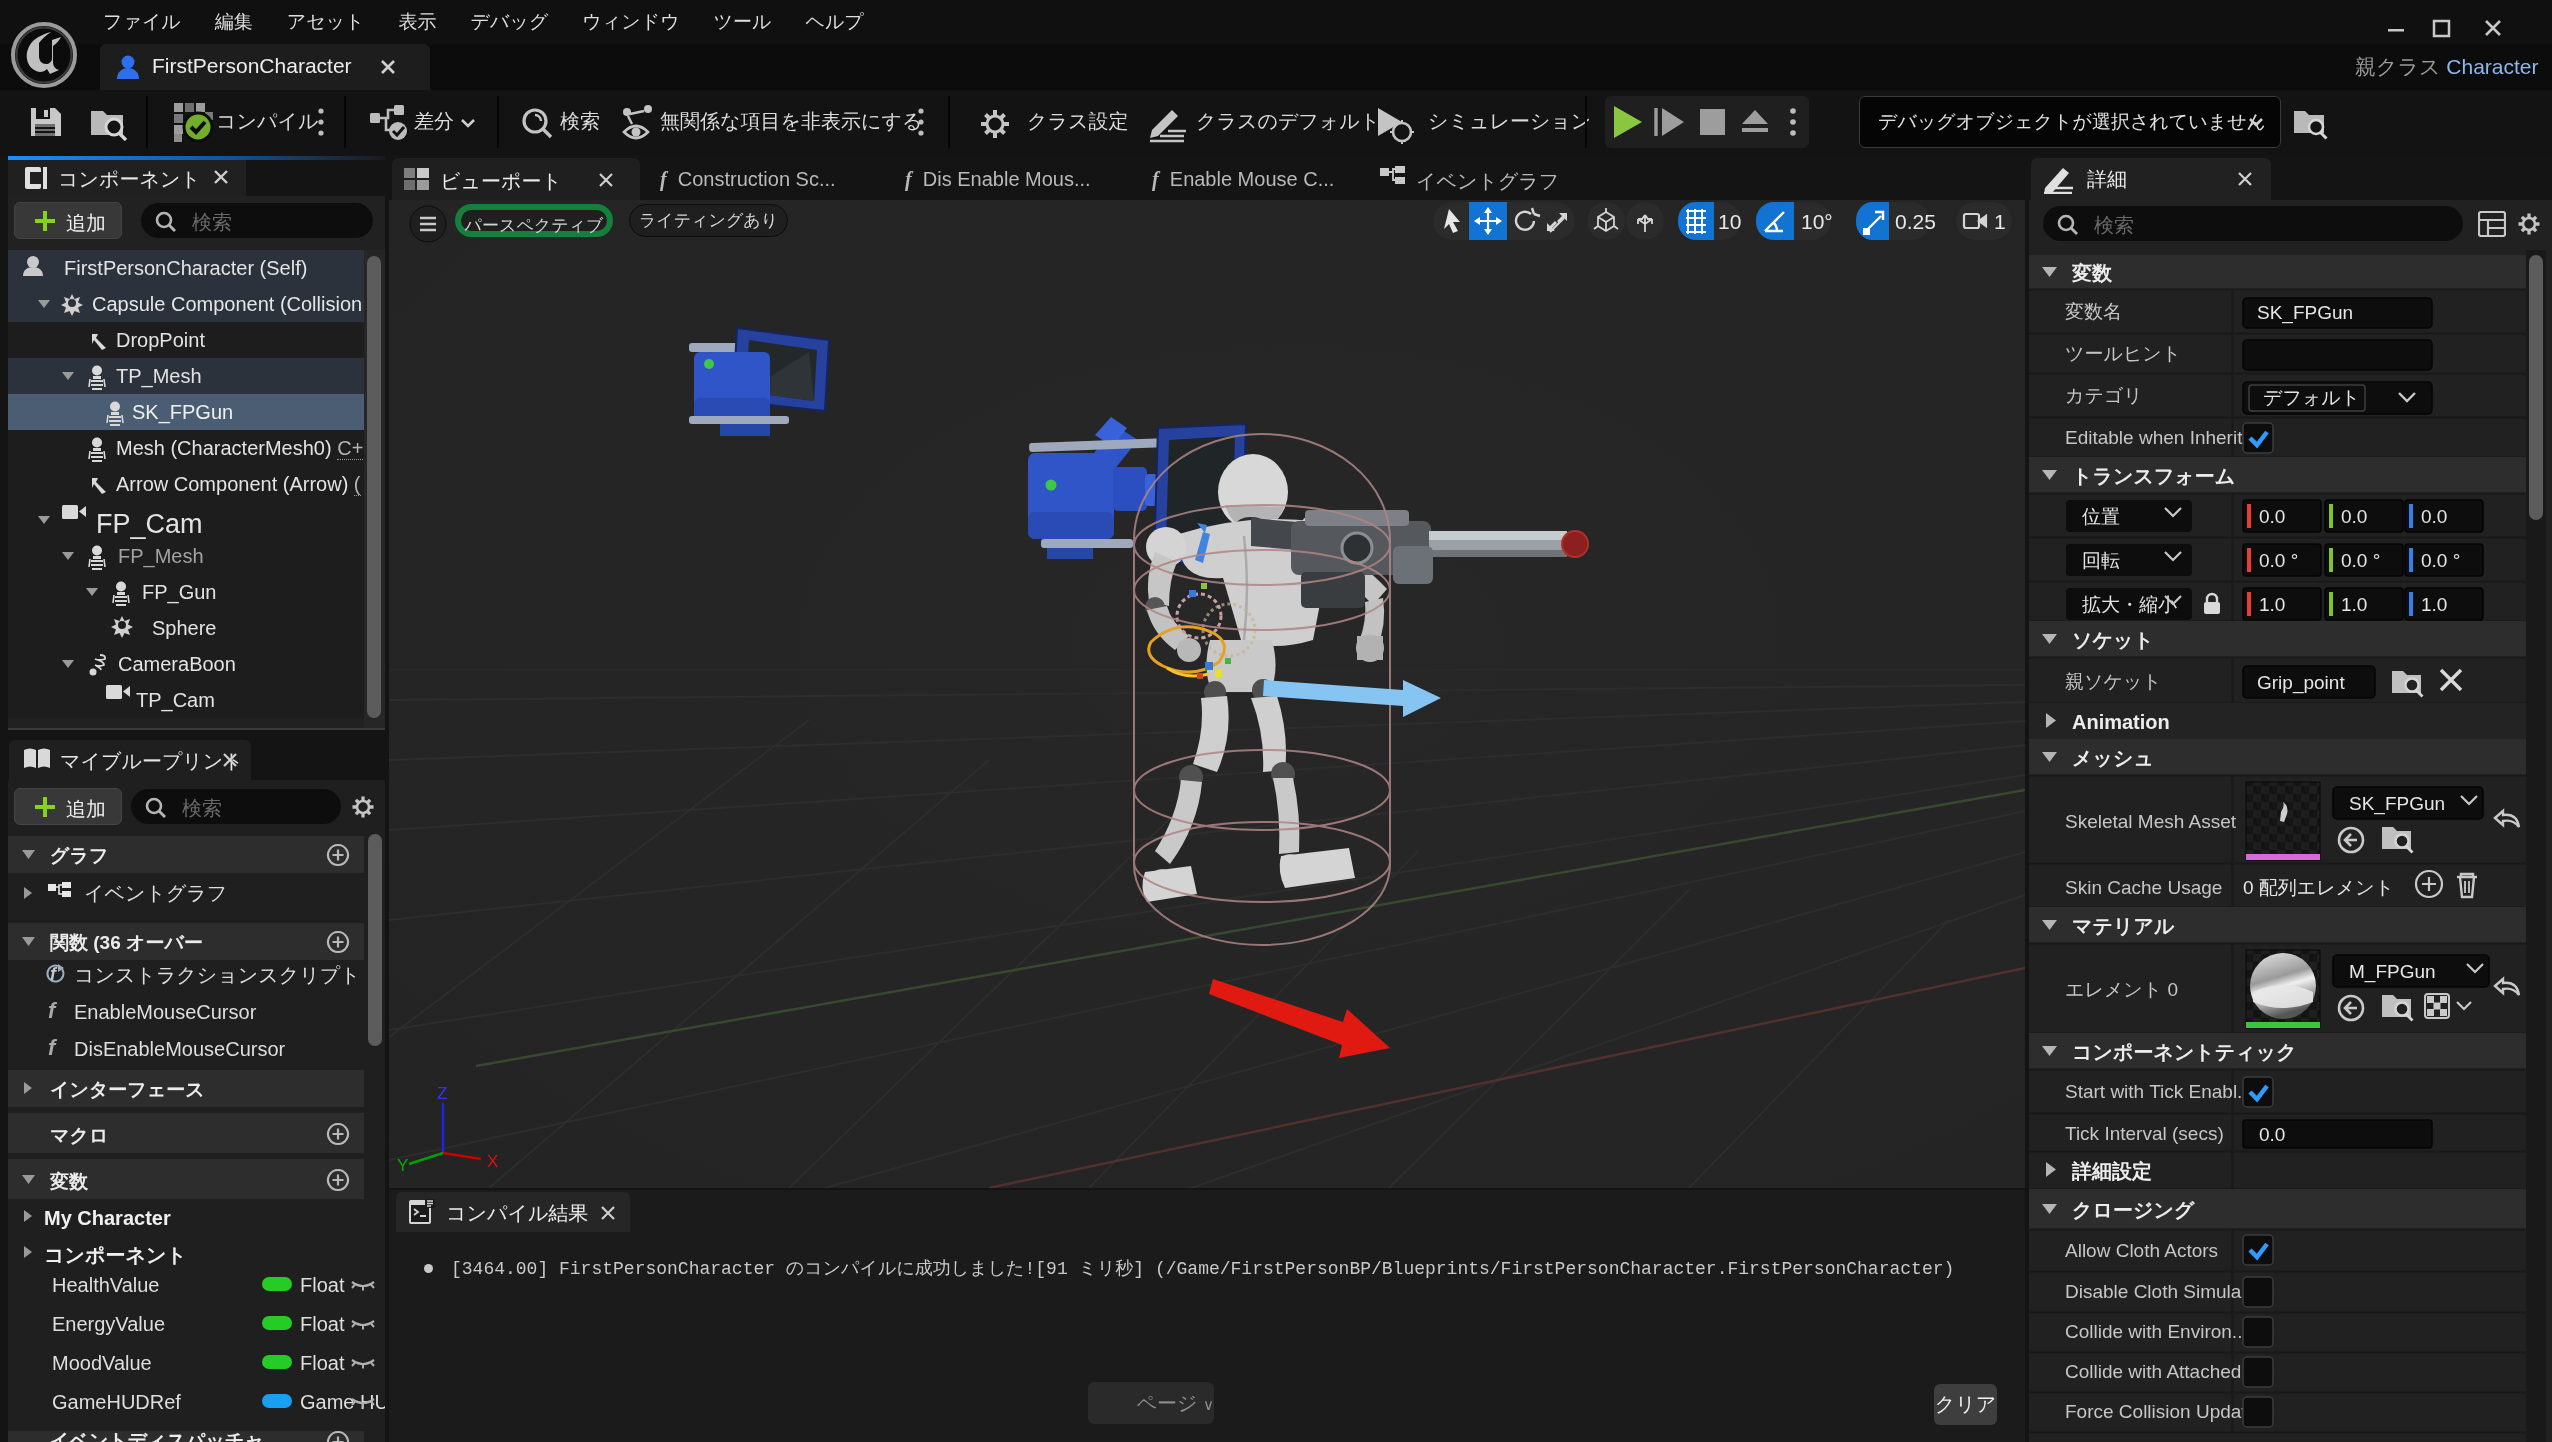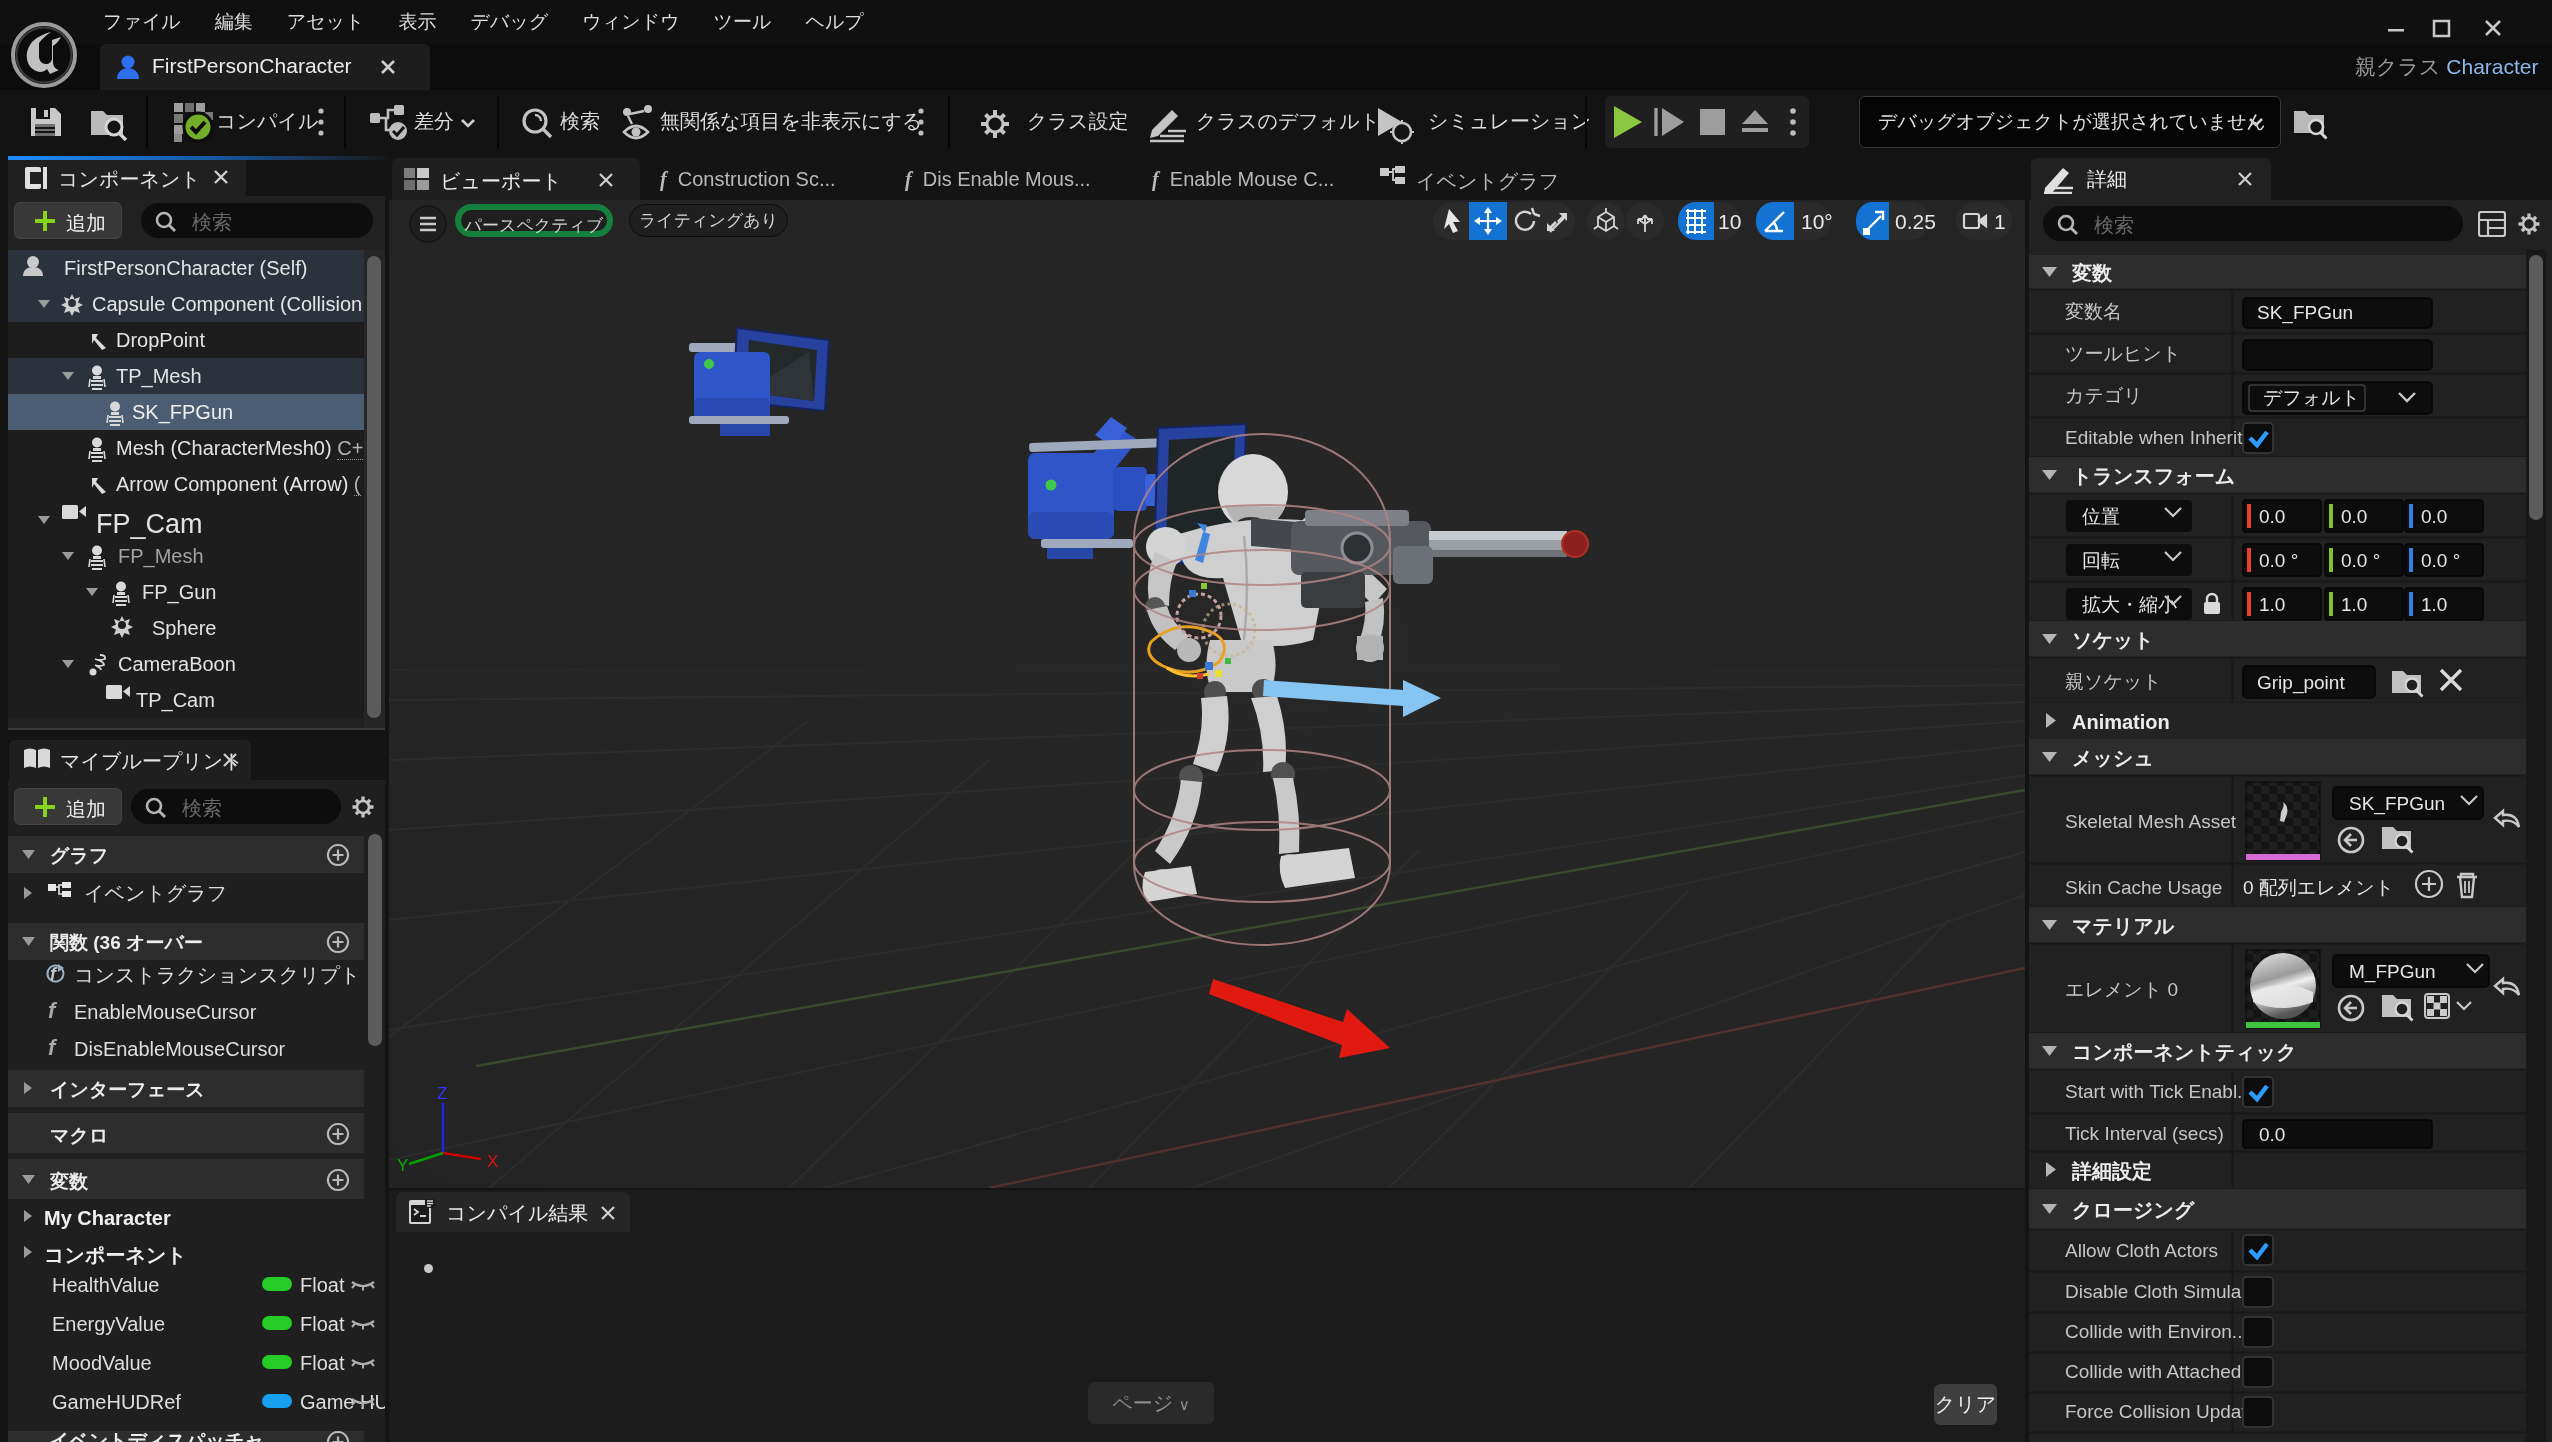--- a/index.html
+++ b/index.html
@@ -596,21 +596,22 @@
       <path d="M6 10 l4 3 l-4 3 M12 17 h6" stroke="#d5d5d5" stroke-width="1.8" fill="none"></path>
       <rect x="17" y="0" width="10" height="9" fill="#1b1b1b"></rect>
       <path d="M19 2 h6 M19 4.5 h6 M19 7 h4" stroke="#d5d5d5" stroke-width="1.4"></path>
     </svg>
 <div class="abs txt" style="left:446px;top:1200px;font-size:20px;color:#ececec">コンパイル結果</div>
 <svg class="abs" style="left:600px;top:1205px" width="16" height="16" viewBox="0 0 16 16">
       <path d="M2 2 L14 14 M14 2 L2 14" stroke="#cfcfcf" stroke-width="2.2"></path>
     </svg>
 <circle class="abs"></circle>
 <div class="abs" style="left:424px;top:1264px;width:9px;height:9px;border-radius:50%;background:#c8c8c8"></div>
-<div class="abs txt" style="left:1088px;top:1382px;width:126px;height:42px;background:#2a2a2a;border-radius:6px;text-align:center;line-height:42px;font-size:20px;color:#8e8e8e">ページ <span style="font-size:15px">∨</span></div>
+<div class="abs txt" style="left:451px;top:1256px;font-size:18px;font-family:'Liberation Mono',monospace;color:#c9c9c9">[3464.00] FirstPersonCharacter のコンパイルに成功しました![91 ミリ秒] (/Game/FirstPersonBP/Blueprints/FirstPersonCharacter.FirstPersonCharacter)</div>
+<div class="abs txt" style="left:1088px;top:1382px;width:126px;height:42px;background:#2a2a2a;border-radius:6px;text-align:right;line-height:42px;font-size:20px;color:#8e8e8e">ページ <span style="font-size:15px">∨</span></div>
 <div class="abs txt" style="left:1934px;top:1384px;width:63px;height:41px;background:#3e3e3e;border-radius:6px;text-align:center;line-height:41px;font-size:20px;color:#f0f0f0">クリア</div>
 
 <div class="abs" style="left:2029px;top:156px;width:523px;height:1286px;background:#212121"></div>
 <div class="abs" style="left:2029px;top:156px;width:523px;height:44px;background:#141414"></div>
 <div class="abs" style="left:2031px;top:158px;width:240px;height:42px;background:#212121;border-radius:6px 6px 0 0"></div>
 <svg class="abs" style="left:2043px;top:164px" width="32" height="30" viewBox="0 0 32 30">
       <path d="M2 24 L20 4 l6 5 L9 29 l-8 2 z" fill="#e0e0e0"></path>
       <path d="M1 29 h28 M12 24 h18" stroke="#e0e0e0" stroke-width="2.4"></path>
     </svg>
 <div class="abs txt" style="left:2087px;top:166px;font-size:20px;color:#ececec">詳細</div>

